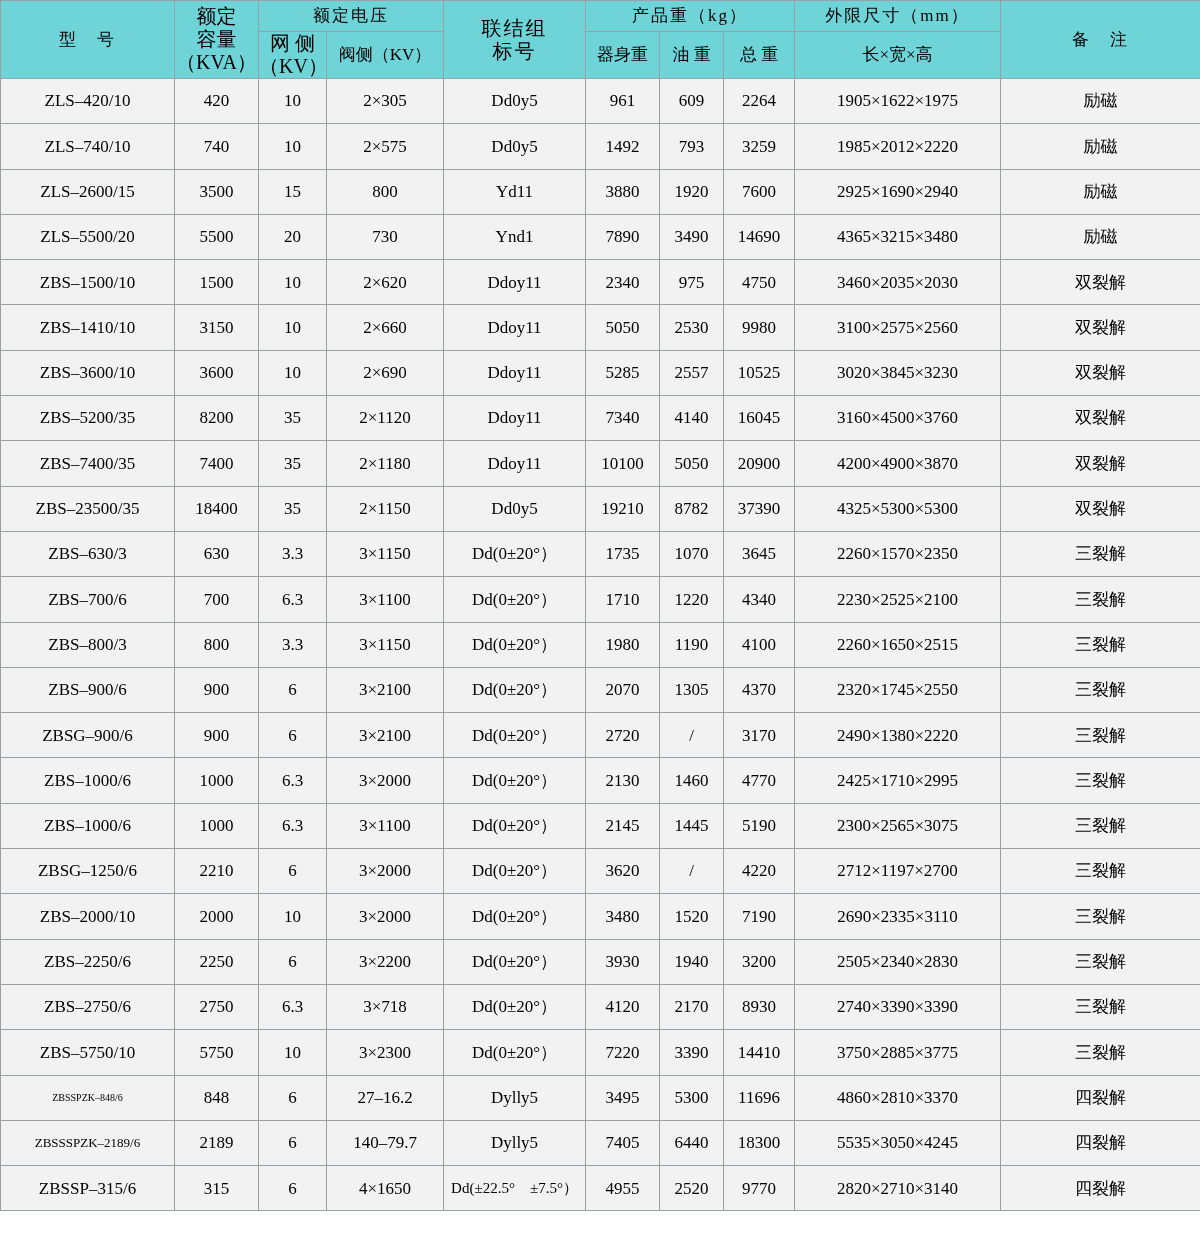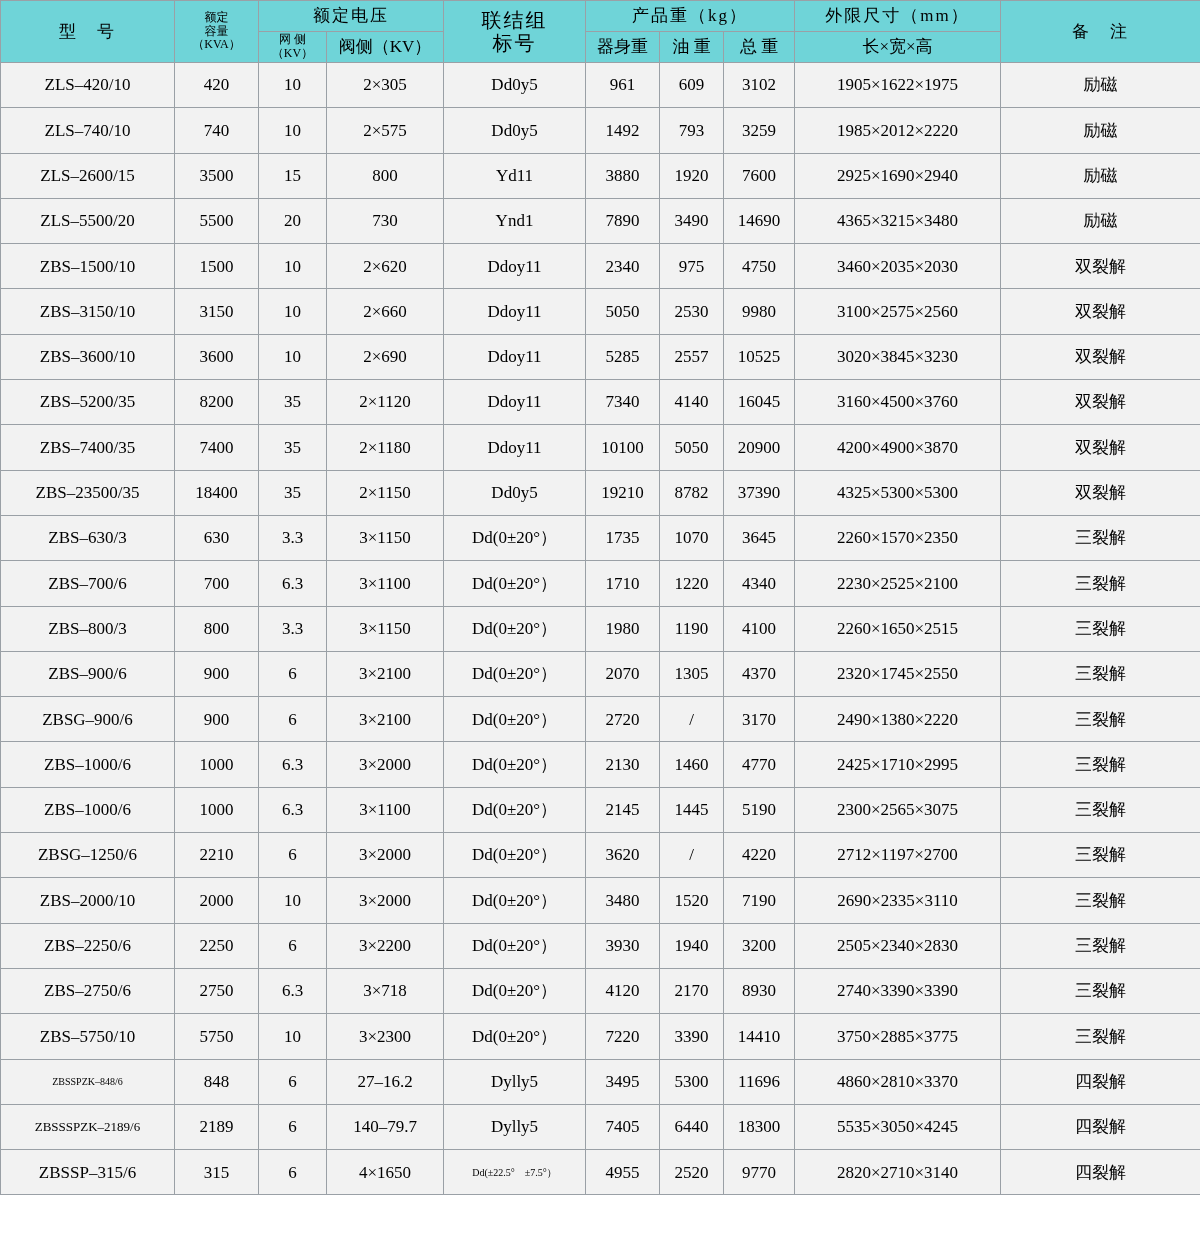--- a/index.html
+++ b/index.html
@@ -47,24 +47,24 @@
   col.c6 { width: 64px; }
   col.c7 { width: 71px; }
   col.c8 { width: 206px; }
   col.c9 { width: 200px; }
 
   .model { font-size: 18px; letter-spacing: 0px; }
   .model.small { font-size: 10px; }
   .model.xsmall { font-size: 13px; }
   .note { font-size: 18px; }
   .conn { font-size: 17px; }
-  .conn.small { font-size: 10px; }
+  .conn.small { font-size: 15px; }
   .dim { font-size: 17px; }
   .hdr-title { font-size: 20px; letter-spacing: 2px; }
-  .hdr-sub { font-size: 12px; }
+  .hdr-sub { font-size: 20px; }
 </style>
 </head>
 <body>
 
 <table class="spec">
   <colgroup>
     <col class="c0">
       <col class="c1">
       <col class="c2">
       <col class="c3">
@@ -108,21 +108,21 @@
   </thead>
   <tbody id="tbody">
       <tr>
         <td class="model">ZLS–420/10</td>
         <td>420</td>
         <td>10</td>
         <td>2×305</td>
         <td class="conn">Dd0y5</td>
         <td>961</td>
         <td>609</td>
-        <td>3102</td>
+        <td>2264</td>
         <td class="dim">1905×1622×1975</td>
         <td class="note">励磁</td>
       </tr>
       <tr>
         <td class="model">ZLS–740/10</td>
         <td>740</td>
         <td>10</td>
         <td>2×575</td>
         <td class="conn">Dd0y5</td>
         <td>1492</td>
@@ -161,21 +161,21 @@
         <td>10</td>
         <td>2×620</td>
         <td class="conn">Ddoy11</td>
         <td>2340</td>
         <td>975</td>
         <td>4750</td>
         <td class="dim">3460×2035×2030</td>
         <td class="note">双裂解</td>
       </tr>
       <tr>
-        <td class="model">ZBS–3150/10</td>
+        <td class="model">ZBS–1410/10</td>
         <td>3150</td>
         <td>10</td>
         <td>2×660</td>
         <td class="conn">Ddoy11</td>
         <td>5050</td>
         <td>2530</td>
         <td>9980</td>
         <td class="dim">3100×2575×2560</td>
         <td class="note">双裂解</td>
       </tr>

